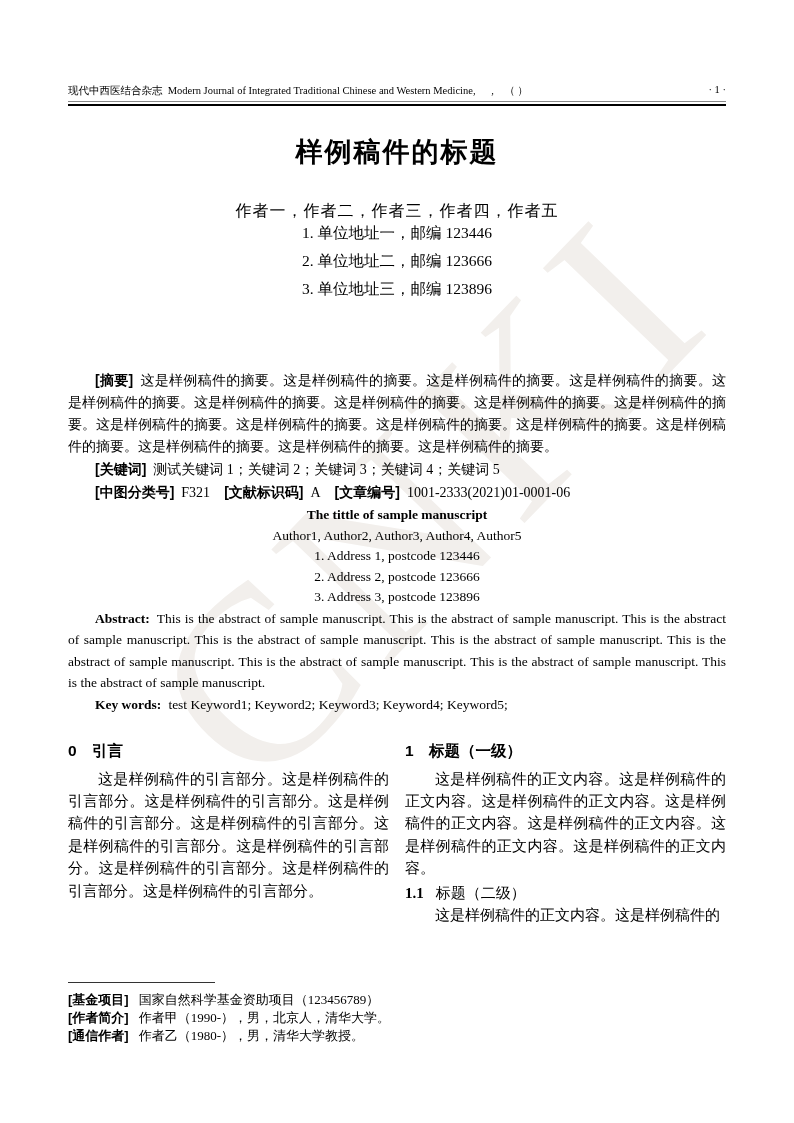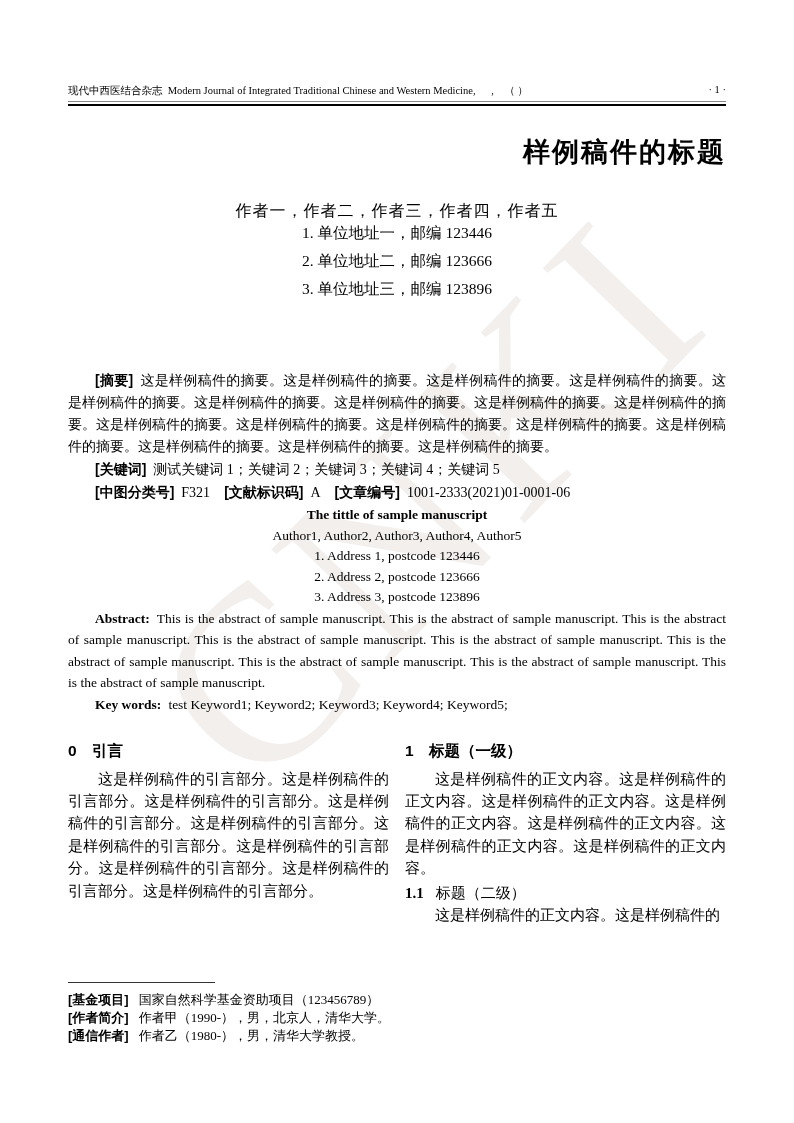--- a/index.html
+++ b/index.html
@@ -22,21 +22,21 @@
     display:flex; justify-content:space-between; align-items:flex-start;
     font-size:10.5px; white-space:pre;
   }
   .header-rule {
     position:absolute; top:101px; left:68px; right:68px; height:1.6px;
     border-top:0.8px solid #888; border-bottom:2.4px solid #000;
   }
   .main { position:absolute; top:106px; left:68px; width:658px; }
 
   .title-cn {
-    margin-top:30px; text-align:right;
+    margin-top:30px; text-align:center;
     font-family:"Liberation Sans","DejaVu Sans",sans-serif;
     font-weight:700; font-size:27px; line-height:33px; letter-spacing:2px;
   }
   .authors-cn { margin-top:32px; text-align:center; font-size:16px; line-height:20px; letter-spacing:1px; }
   .addr-cn { text-align:center; font-size:15.5px; line-height:20px; }
   .addr-cn.a1 { margin-top:2px; }
   .addr-cn.a2, .addr-cn.a3 { margin-top:8px; }
 
   .abstract-cn { margin-top:70px; font-size:14px; line-height:22px; text-align:justify; text-indent:27px; }
   .inline-label { font-family:"Liberation Sans","DejaVu Sans",sans-serif; font-weight:700; margin-right:7px; }

